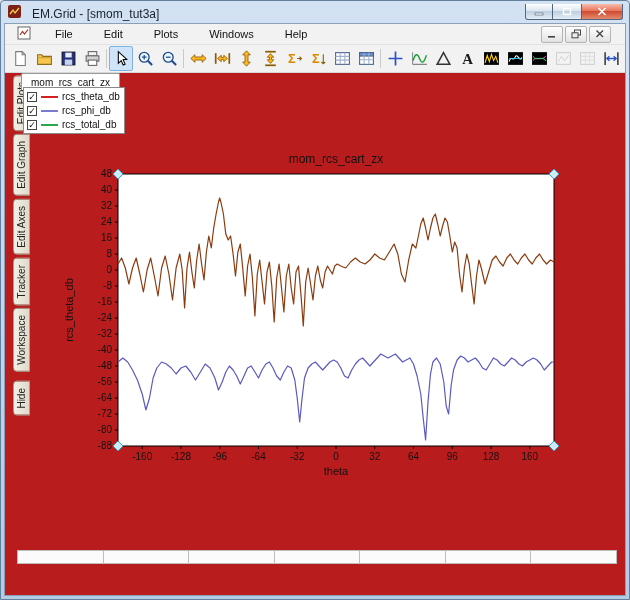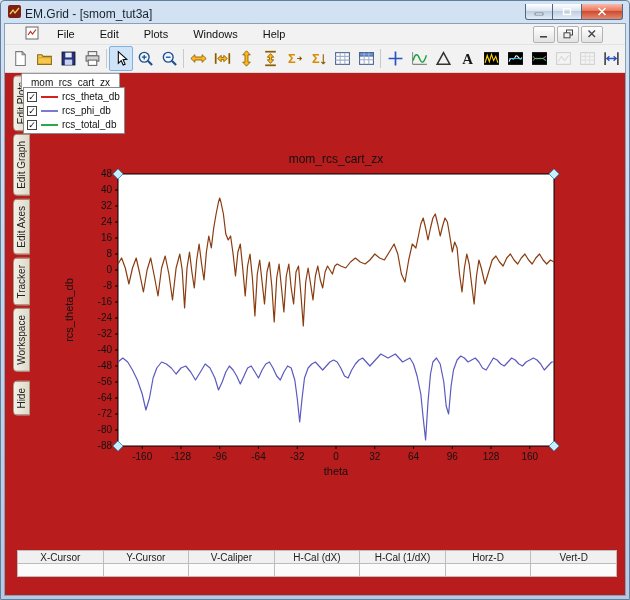--- a/index.html
+++ b/index.html
@@ -1,26 +1,26 @@
 <!DOCTYPE html>
 <html><head>
 <meta charset="utf-8">
 <style>
   html,body{margin:0;padding:0;background:#e8e8e8;}
   body{width:630px;height:600px;position:relative;font-family:"Liberation Sans",sans-serif;}
   .window{position:absolute;inset:0;background:linear-gradient(#d3e2f3,#b4cbe4);border:1px solid #62809e;border-radius:4px 4px 0 0;box-sizing:border-box;}
-  .titlebar{height:21px;display:flex;align-items:center;gap:3px;padding:2px 6px 0;}
+  .titlebar{height:21px;display:flex;align-items:center;gap:10px;padding:2px 6px 0;}
   .title-text{font-size:12px;color:#17222d;white-space:nowrap;}
   .win-buttons{margin-left:auto;display:flex;margin-top:-3px;}
   .wbtn{height:16px;display:flex;align-items:center;justify-content:center;border:1px solid #51677f;border-top:none;background:linear-gradient(#ffffff,#dbe5f0 45%,#bfcfe1 50%,#e4edf7);box-sizing:border-box;}
   .wbtn.min{width:28px;border-radius:0 0 0 3px;}
   .wbtn.max{width:28px;border-left:none;border-right:none;}
   .wbtn.close{width:42px;border-radius:0 0 3px 0;background:linear-gradient(#f7bcad,#e8755a 45%,#ce4c31 50%,#e48a6f);}
   .client{position:absolute;left:3px;right:3px;top:22px;bottom:3px;background:#fff;border:1px solid #8aa0b8;display:flex;flex-direction:column;overflow:hidden;}
-  .menubar{height:20px;flex:0 0 auto;background:#f2f2f2;display:flex;align-items:center;padding:0 20px;gap:11px;font-size:11px;color:#111;border-bottom:1px solid #e3e3e3;}
+  .menubar{height:20px;flex:0 0 auto;background:#f2f2f2;display:flex;align-items:center;padding:0 12px;gap:17px;font-size:11px;color:#111;border-bottom:1px solid #e3e3e3;}
   .menu-item{padding:2px 7px;cursor:default;}
   .mdi-buttons{margin-left:auto;display:flex;gap:2px;padding-right:2px;}
   .mdi-btn{width:20px;height:15px;border:1px solid #b3b3b3;border-radius:2px;background:linear-gradient(#ffffff,#e2e2e2);display:flex;align-items:center;justify-content:center;}
   .toolbar{height:27px;flex:0 0 auto;background:#f2f2f2;border-bottom:1px solid #d7d7d7;display:flex;align-items:center;padding:0 3px;overflow:hidden;}
   .tbtn{width:22px;height:23px;flex:0 0 auto;display:flex;align-items:center;justify-content:center;border:1px solid transparent;border-radius:2px;}
   .tbtn.active{background:#cfe4f8;border-color:#7fb2e0;}
   .tsep{width:1px;height:19px;background:#c9c9c9;margin:0 2px;flex:0 0 auto;}
   .content{flex:1;position:relative;background:#b91c1c;}
   .doc-tab{position:absolute;left:16px;top:0;height:16px;padding:0 9px;display:flex;align-items:center;font-size:10px;color:#111;background:#fff;border:1px solid #9a9a9a;border-bottom:none;border-radius:2px 2px 0 0;z-index:3;}
   .side-tabs{position:absolute;left:8px;top:2px;width:19px;display:flex;flex-direction:column;gap:3px;z-index:2;}
@@ -348,29 +348,20 @@
           <text x="35" y="162" text-anchor="middle" font-size="11" fill="#111" transform="rotate(-90 35 162)">rcs_theta_db</text>
           <polyline points="80.0,116.0 83.6,110.0 87.3,120.0 90.9,136.0 94.5,120.0 98.2,110.0 101.8,126.0 105.4,144.0 109.1,122.0 112.7,110.0 116.3,128.0 120.0,148.0 123.6,120.0 127.2,108.0 130.9,126.0 134.5,152.0 138.1,120.0 141.8,106.0 144.2,122.0 146.6,160.0 149.0,120.0 151.5,104.0 153.9,124.0 156.3,140.0 158.7,112.0 161.1,96.0 163.6,116.0 166.0,132.0 168.4,104.0 170.8,88.0 173.3,100.0 175.7,80.0 178.1,66.0 180.5,54.0 181.7,50.0 182.9,54.0 185.4,66.0 187.8,86.0 190.2,92.0 192.6,88.0 195.1,106.0 197.5,128.0 199.9,104.0 202.3,96.0 204.7,120.0 207.2,148.0 209.6,118.0 212.0,106.0 214.4,130.0 216.9,168.0 219.3,126.0 221.7,112.0 224.1,134.0 226.5,156.0 229.0,124.0 231.4,114.0 233.8,138.0 236.2,174.0 238.7,130.0 241.1,116.0 243.5,140.0 245.9,164.0 248.3,128.0 250.8,116.0 253.2,140.0 255.6,156.0 258.0,124.0 260.5,118.0 262.9,146.0 265.3,178.0 267.7,134.0 270.1,120.0 272.6,136.0 275.0,152.0 277.4,128.0 279.8,118.0 282.3,132.0 284.7,140.0 287.1,124.0 289.5,118.0 291.9,122.0 294.4,126.0 296.8,118.0 299.2,116.0 302.8,118.0 307.7,120.0 312.5,114.0 317.4,110.0 322.2,114.0 327.1,116.0 331.9,112.0 336.8,106.0 341.6,110.0 346.4,112.0 351.3,104.0 356.1,96.0 359.8,106.0 363.4,126.0 367.0,134.0 370.7,112.0 374.3,96.0 377.9,100.0 380.4,88.0 382.8,76.0 385.2,70.0 387.6,80.0 390.0,92.0 392.5,80.0 394.9,70.0 397.3,66.0 399.7,76.0 402.2,88.0 404.6,78.0 407.0,70.0 409.4,74.0 411.8,88.0 414.3,104.0 416.7,94.0 419.1,100.0 421.5,126.0 424.0,144.0 426.4,120.0 428.8,106.0 431.2,116.0 433.6,136.0 436.1,156.0 438.5,128.0 440.9,112.0 443.3,120.0 447.0,136.0 450.6,124.0 454.2,112.0 457.9,108.0 461.5,114.0 465.1,118.0 468.8,110.0 472.4,106.0 476.0,112.0 479.7,116.0 483.3,110.0 486.9,106.0 490.6,112.0 494.2,116.0 497.8,110.0 501.5,106.0 505.1,112.0 508.7,116.0 512.4,112.0 516.0,114.0" fill="none" stroke="#8a3c10" stroke-width="1.2" stroke-linejoin="round"></polyline>
           <polyline points="80.0,214.0 84.8,210.0 89.7,214.0 94.5,222.0 99.4,232.0 104.2,246.0 107.9,262.0 111.5,250.0 115.1,230.0 118.8,220.0 123.6,214.0 128.4,216.0 133.3,220.0 138.1,226.0 143.0,220.0 147.8,218.0 152.7,224.0 157.5,232.0 162.4,224.0 167.2,216.0 172.0,220.0 176.9,230.0 180.5,242.0 184.2,234.0 187.8,224.0 191.4,218.0 195.1,222.0 198.7,228.0 202.3,236.0 206.0,228.0 209.6,220.0 213.2,218.0 216.9,224.0 220.5,230.0 224.1,222.0 227.8,216.0 231.4,214.0 235.0,220.0 238.7,228.0 242.3,232.0 245.9,224.0 249.6,218.0 253.2,220.0 256.8,232.0 259.2,250.0 261.7,274.0 264.1,250.0 266.5,230.0 270.1,220.0 273.8,216.0 277.4,214.0 281.0,218.0 284.7,222.0 288.3,218.0 291.9,214.0 295.6,212.0 299.2,214.0 302.8,220.0 306.5,228.0 310.1,230.0 313.7,222.0 317.4,216.0 321.0,212.0 324.6,210.0 328.3,214.0 331.9,218.0 335.5,214.0 339.2,210.0 342.8,206.0 346.4,208.0 350.1,210.0 353.7,208.0 357.3,206.0 361.0,210.0 364.6,214.0 368.2,212.0 371.9,210.0 375.5,216.0 379.1,228.0 382.8,246.0 385.2,270.0 387.6,292.0 390.0,254.0 392.5,226.0 394.9,214.0 398.5,210.0 402.2,216.0 405.8,234.0 408.2,258.0 410.6,266.0 413.1,238.0 415.5,222.0 419.1,212.0 422.7,208.0 426.4,210.0 430.0,214.0 433.6,212.0 437.3,210.0 440.9,214.0 444.5,220.0 448.2,222.0 451.8,216.0 455.4,210.0 459.1,212.0 462.7,216.0 466.3,218.0 470.0,214.0 473.6,210.0 477.2,212.0 480.9,216.0 484.5,218.0 488.1,214.0 491.8,212.0 495.4,210.0 499.0,212.0 502.7,216.0 506.3,222.0 509.9,218.0 513.6,214.0 516.0,214.0" fill="none" stroke="#5a5ac0" stroke-width="1.2" stroke-linejoin="round"></polyline>
           <path d="M 75 26 L 80 21 L 85 26 L 80 31 Z" fill="#cdeef9" stroke="#2f9fce" stroke-width="1"></path>
           <path d="M 511 26 L 516 21 L 521 26 L 516 31 Z" fill="#cdeef9" stroke="#2f9fce" stroke-width="1"></path>
           <path d="M 75 298 L 80 293 L 85 298 L 80 303 Z" fill="#cdeef9" stroke="#2f9fce" stroke-width="1"></path>
           <path d="M 511 298 L 516 293 L 521 298 L 516 303 Z" fill="#cdeef9" stroke="#2f9fce" stroke-width="1"></path>
         </svg>
       <table class="cursor-table">
         <tbody>
-            <tr>
-          <th>X-Cursor</th>
-          <th>Y-Cursor</th>
-          <th>V-Caliper</th>
-          <th>H-Cal (dX)</th>
-          <th>H-Cal (1/dX)</th>
-          <th>Horz-D</th>
-          <th>Vert-D</th>
-        </tr>
         <tr>
           <td></td>
           <td></td>
           <td></td>
           <td></td>
           <td></td>
           <td></td>
           <td></td>
         </tr>
       </tbody>

